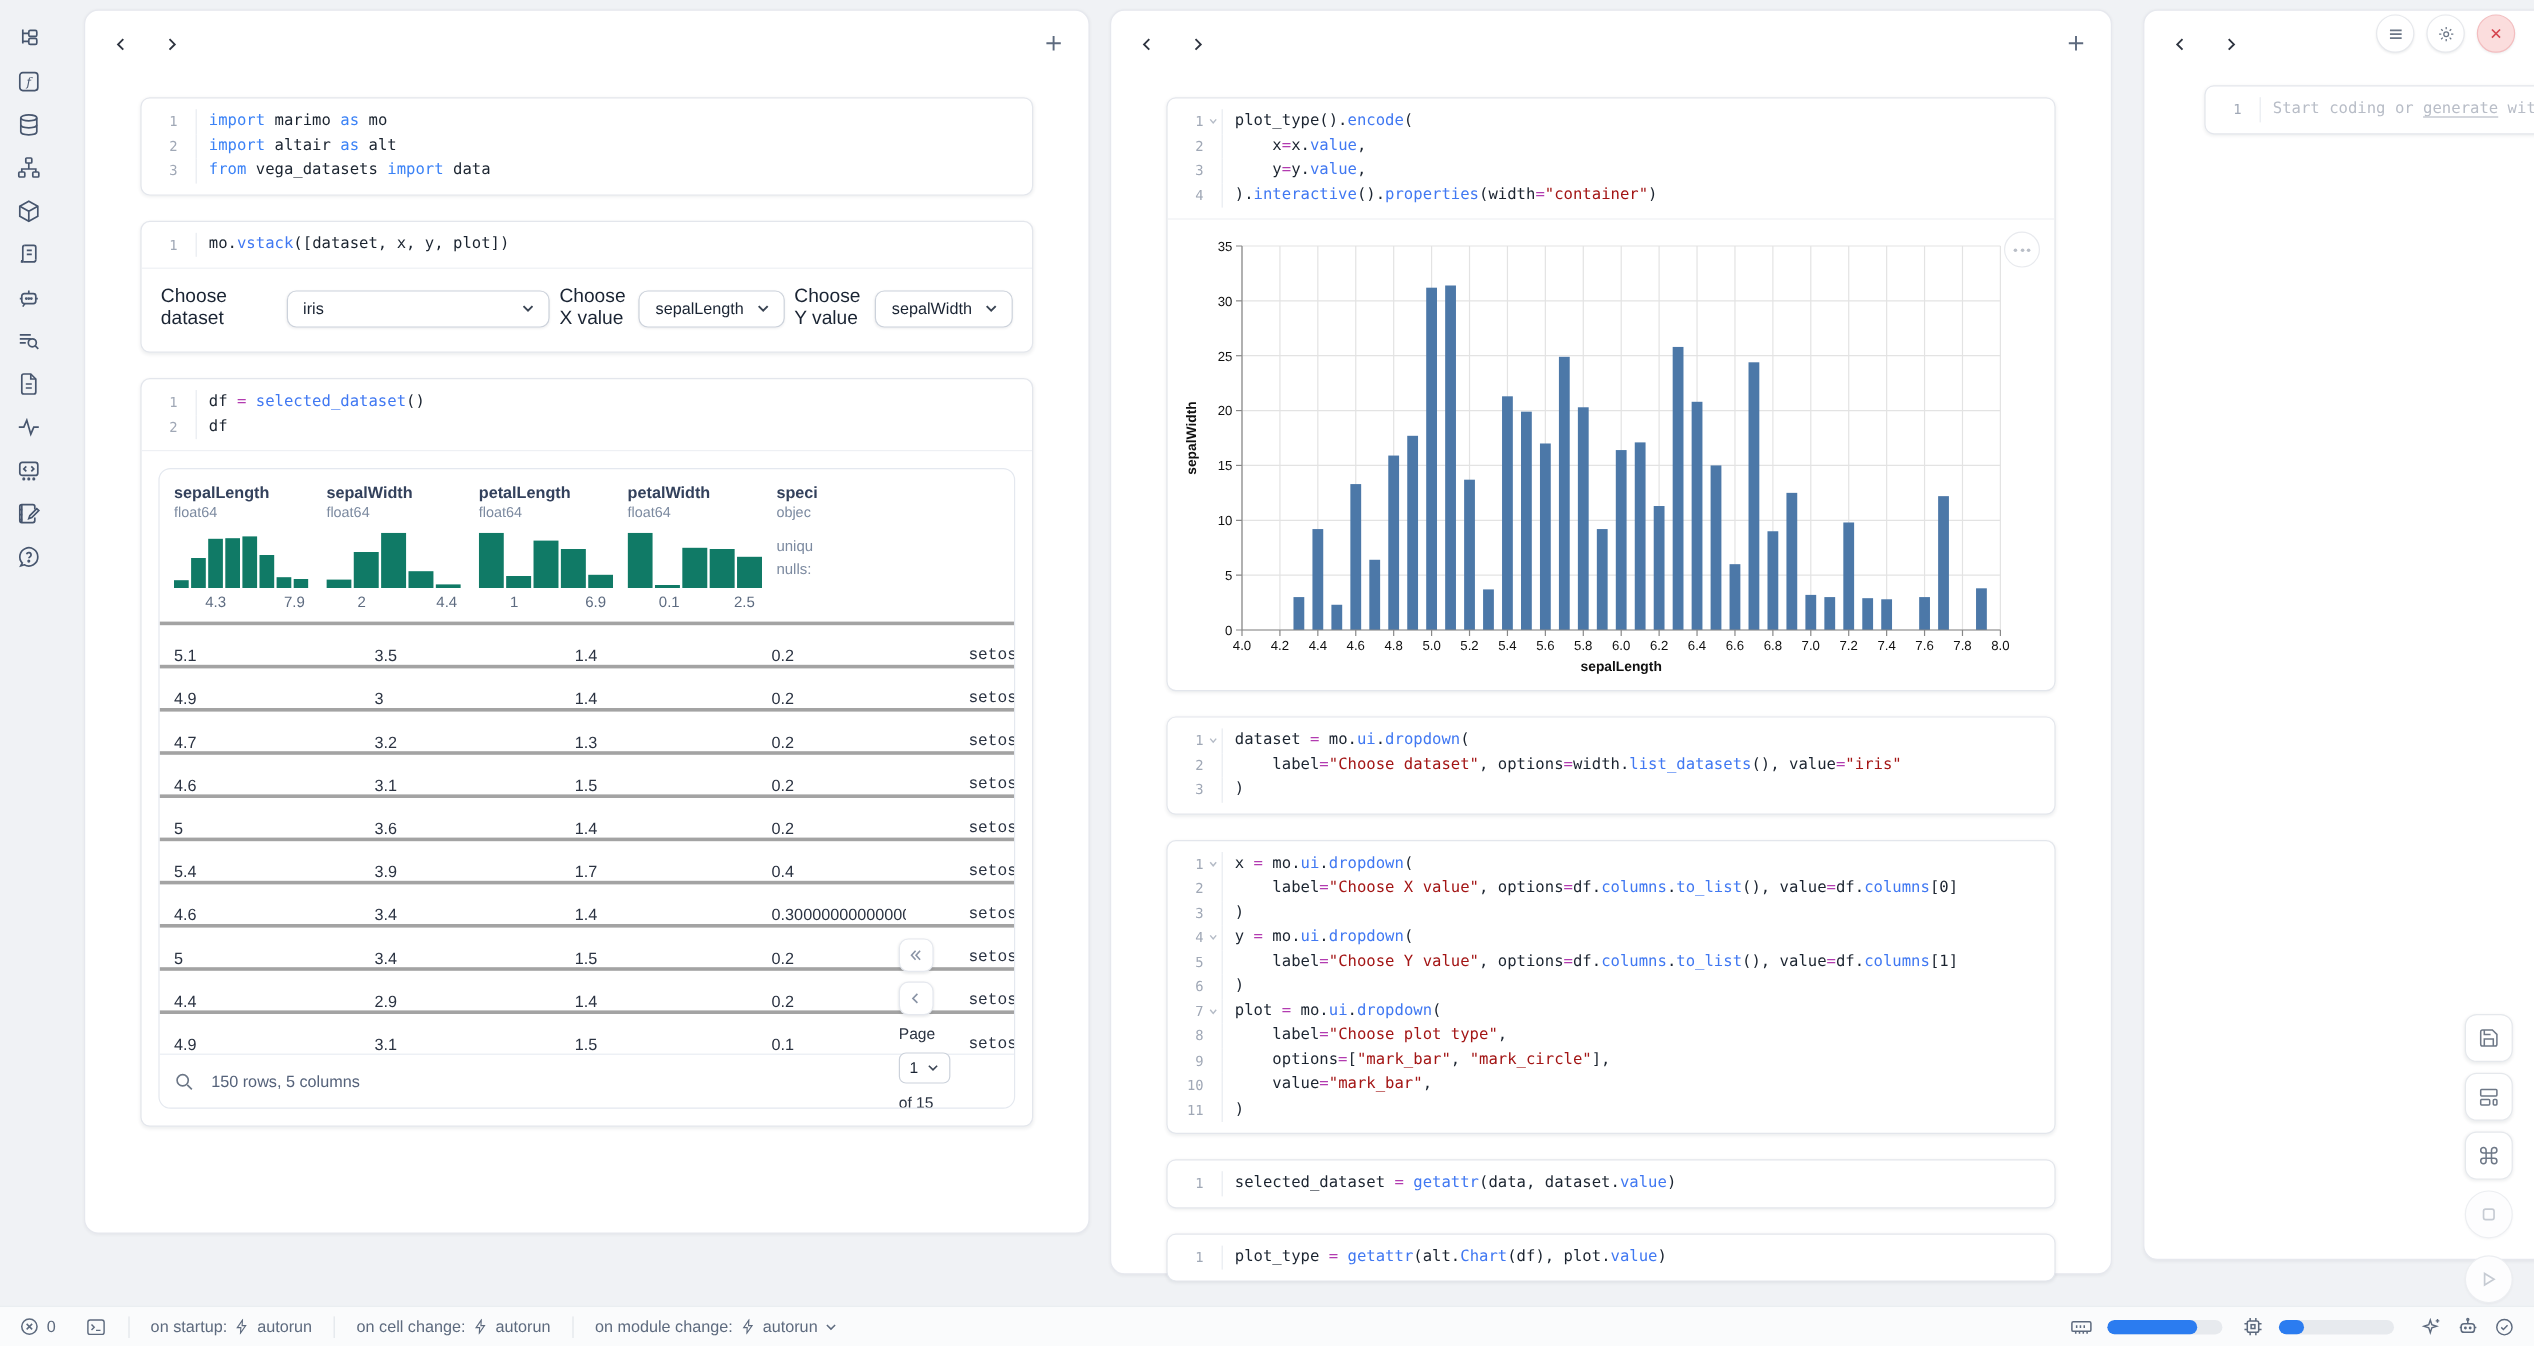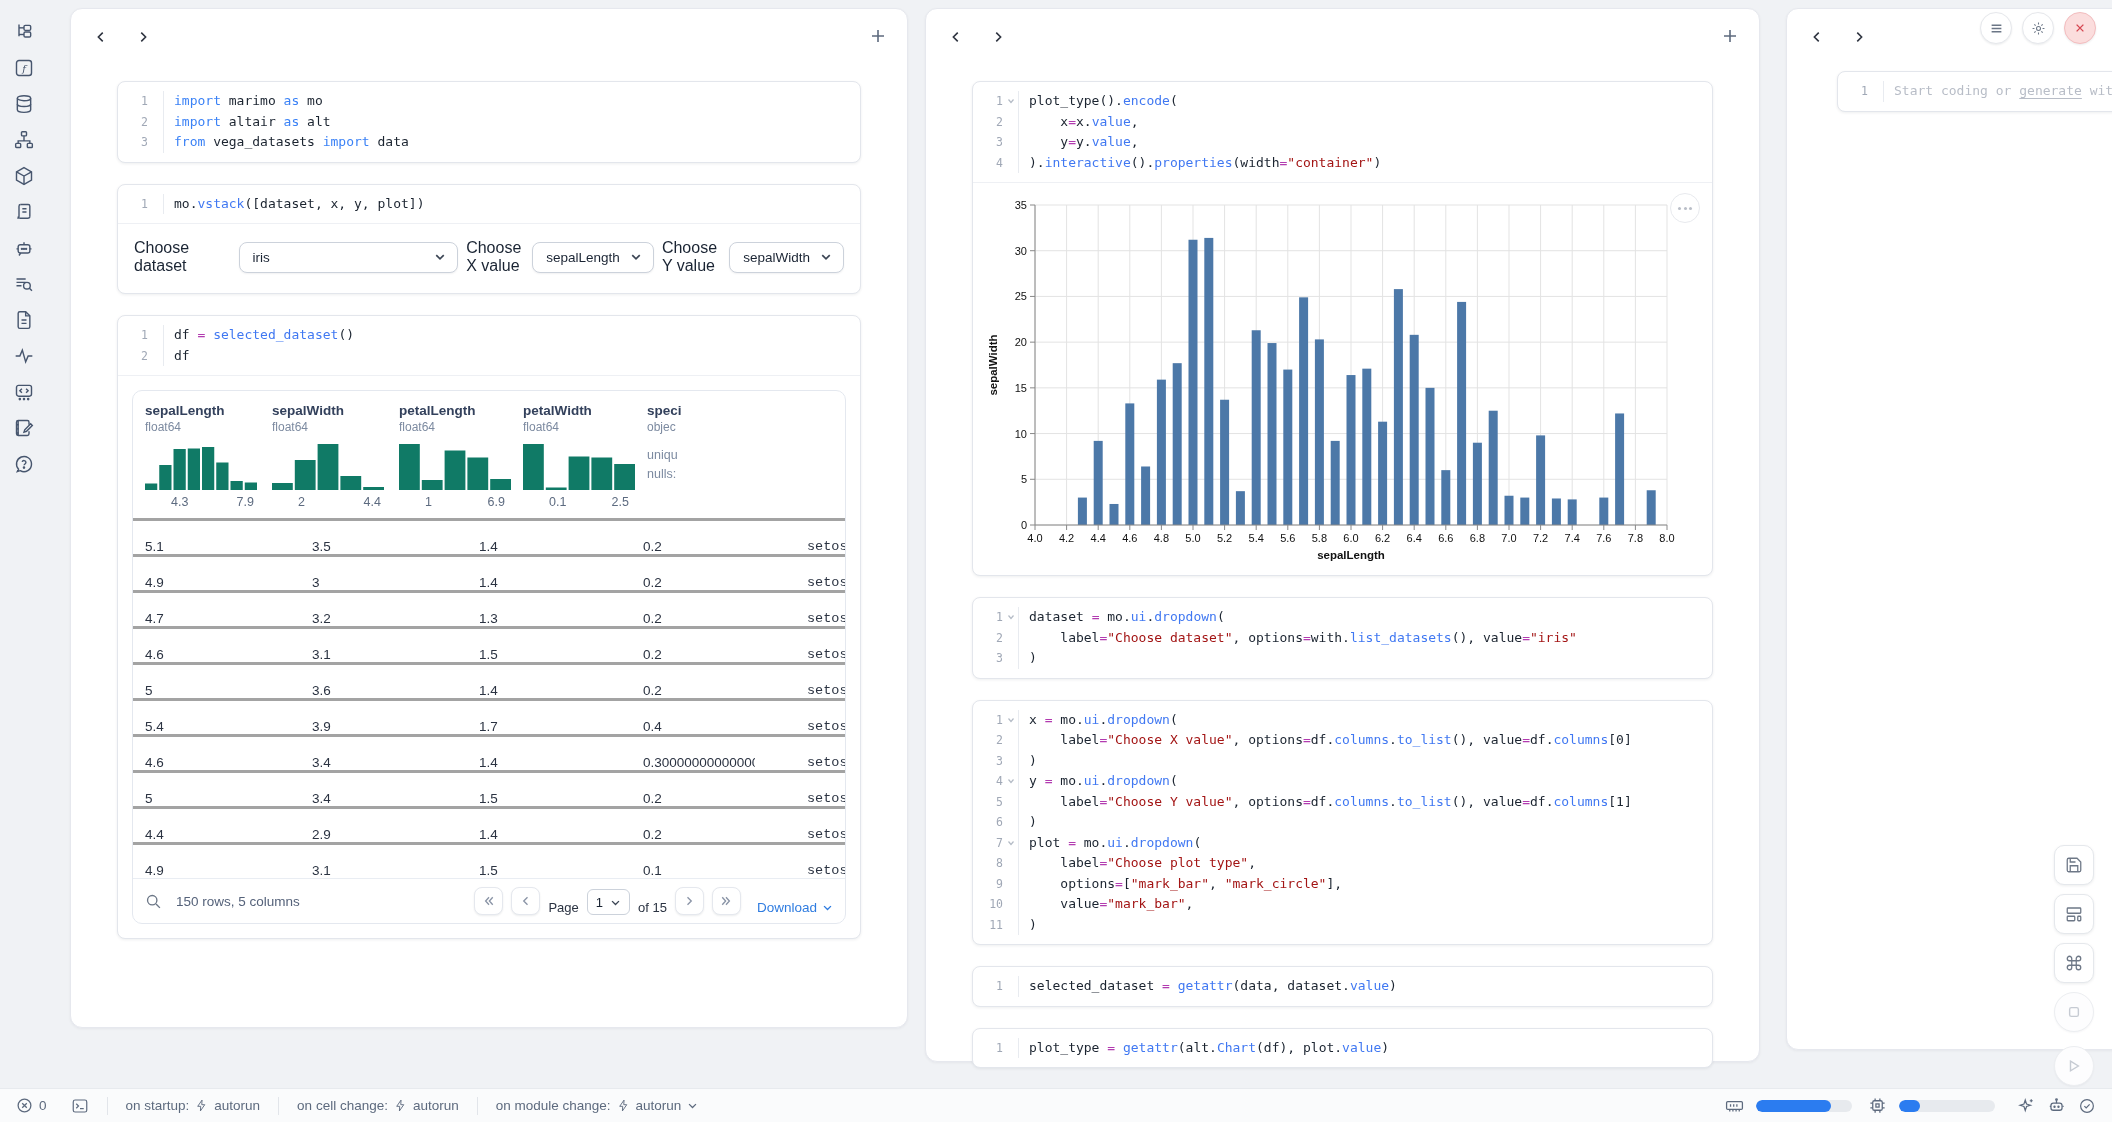--- a/index.html
+++ b/index.html
@@ -53,21 +53,21 @@
     padding:5px 6px 9px 2px;margin-left:24px;}
   .df-meta{font-size:12.5px;color:#7c8aa0;margin-top:12px;line-height:19px;white-space:nowrap;}
   .df-row{display:flex;border-top:3px solid #a3a3a3;height:33px;align-items:flex-end;gap:40px;}
   .df-cell{width:127px;flex:none;padding-left:12px;box-sizing:border-box;font-size:13.5px;
     color:#2b3342;white-space:nowrap;overflow:hidden;}
   .df-cell:nth-child(3),.df-cell:nth-child(4){width:124px;}
   .df-cell.species{width:auto;flex:1;font-family:Liberation Mono, monospace;}
   .df-footer{border-top:1px solid #e9edf3;height:44px;display:flex;align-items:center;
     padding:0 12px;gap:10px;}
   .df-summary{font-size:13.5px;color:#55627a;margin-left:4px;}
-  .pg{margin-left:auto;display:flex;align-items:flex-end;gap:8px;}
+  .pg{margin-left:auto;display:flex;align-items:flex-start;gap:8px;flex-direction:column;}
   .pgbtn{width:27px;height:26px;border:1px solid #e5e8ee;border-radius:8px;background:#fff;
     box-shadow:0 1px 2px rgba(16,24,40,.08);display:flex;align-items:center;justify-content:center;
     color:#8a94a6;cursor:pointer;}
   .pg-label{font-size:13px;color:#2b3342;}
   .pg-select{display:flex;align-items:center;gap:7px;height:24px;border:1px solid #ccd2db;border-radius:6px;
     padding:0 8px;font-size:13px;color:#1a2433;background:#fff;cursor:pointer;}
   .dl{display:flex;align-items:center;gap:5px;color:#2f7ce0;font-size:13.5px;margin-left:8px;cursor:pointer;}
   
   .chart-out{position:relative;padding:8px 0 6px 12px;}
   .chart-menu{position:absolute;top:10px;right:12px;width:28px;height:28px;border-radius:50%;
@@ -693,21 +693,21 @@
             <span class="fold">
               <svg width="8" height="8" viewBox="0 0 16 16" fill="none" stroke="currentColor" stroke-width="2.4">
                 <polyline points="3,5 8,11 13,5"></polyline>
               </svg>
             </span>
             <span class="code-text"><span class="tk-t">dataset </span><span class="tk-o">=</span><span class="tk-t"> mo.</span><span class="tk-f">ui</span><span class="tk-t">.</span><span class="tk-f">dropdown</span><span class="tk-t">(</span></span>
           </div>
           <div class="code-line">
             <span class="ln">2</span>
             <span class="fold"></span>
-            <span class="code-text"><span class="tk-t">    label</span><span class="tk-o">=</span><span class="tk-s">"Choose dataset"</span><span class="tk-t">, options</span><span class="tk-o">=</span><span class="tk-t">with.</span><span class="tk-f">list_datasets</span><span class="tk-t">(), value</span><span class="tk-o">=</span><span class="tk-s">"iris"</span></span>
+            <span class="code-text"><span class="tk-t">    label</span><span class="tk-o">=</span><span class="tk-s">"Choose dataset"</span><span class="tk-t">, options</span><span class="tk-o">=</span><span class="tk-t">width.</span><span class="tk-f">list_datasets</span><span class="tk-t">(), value</span><span class="tk-o">=</span><span class="tk-s">"iris"</span></span>
           </div>
           <div class="code-line">
             <span class="ln">3</span>
             <span class="fold"></span>
             <span class="code-text"><span class="tk-t">)</span></span>
           </div>
         </div>
     </div>
 
     <div class="cell">

